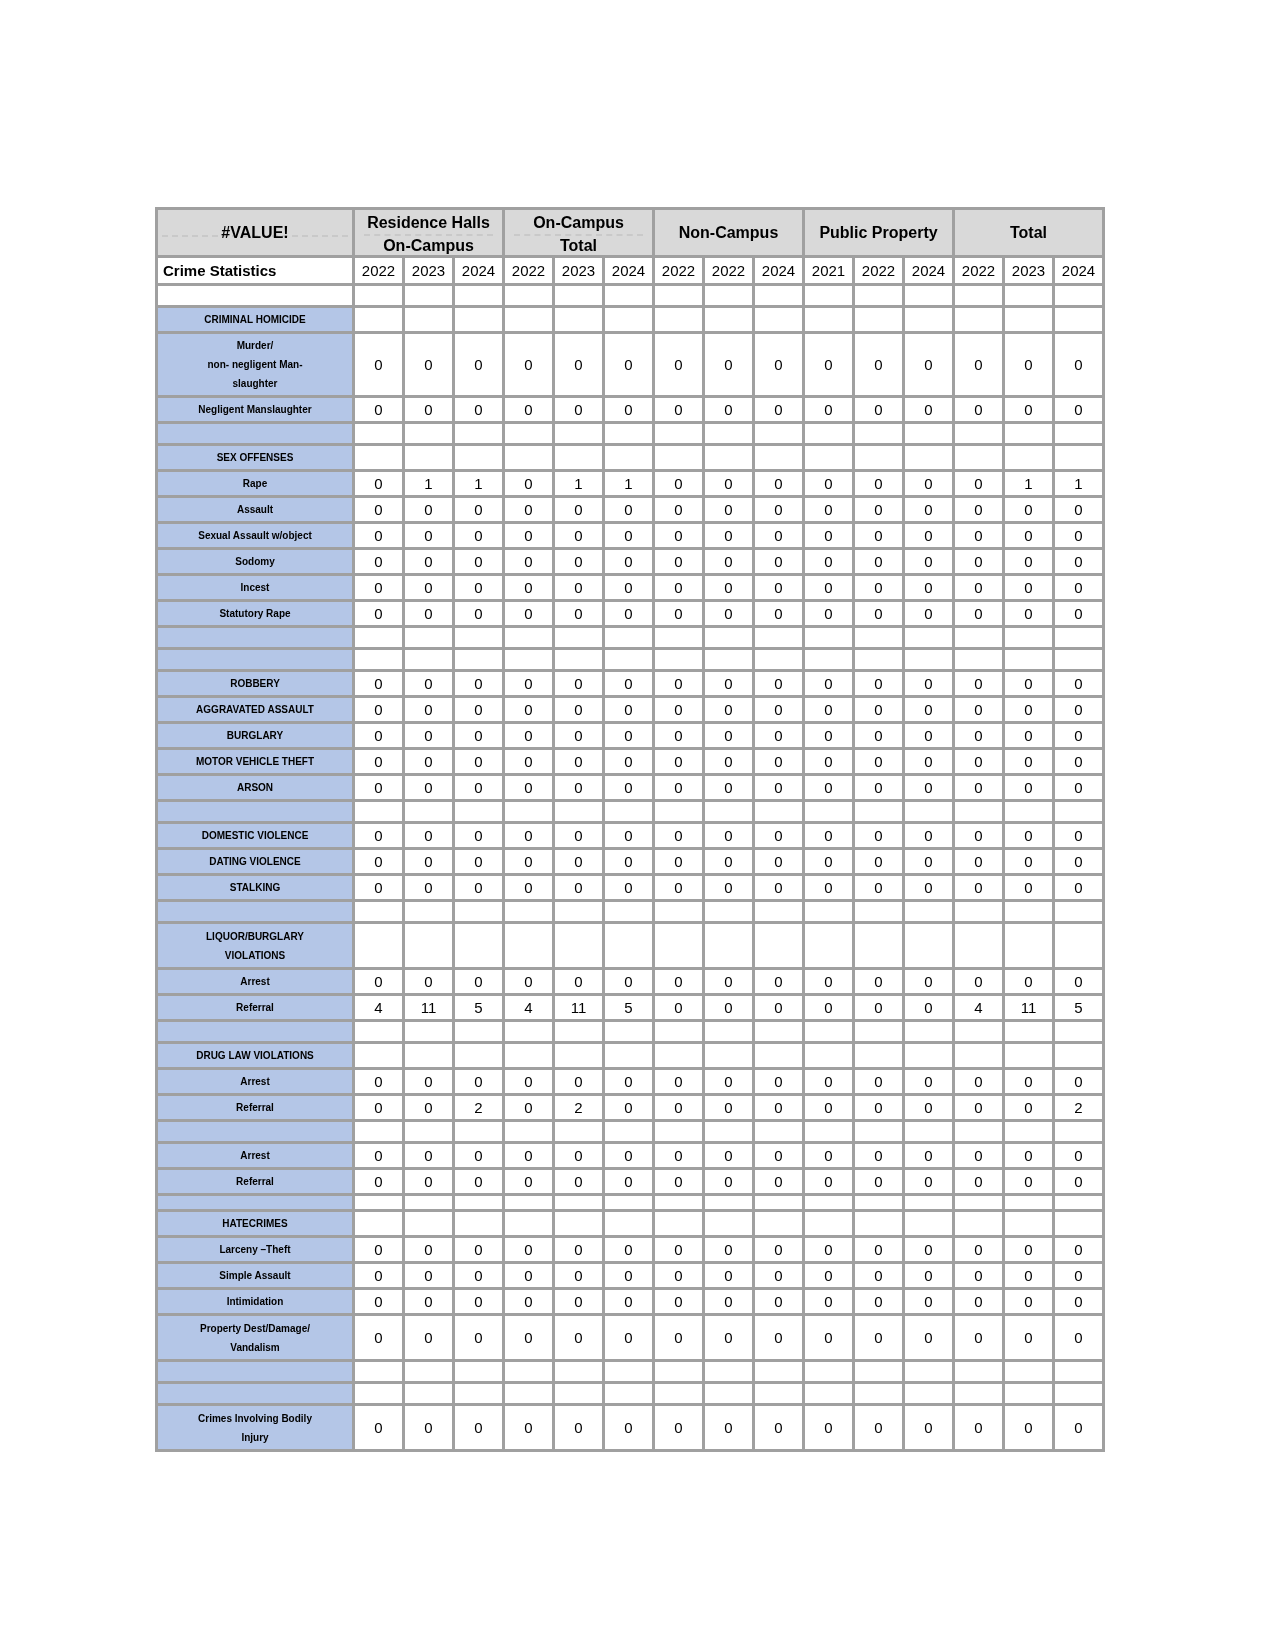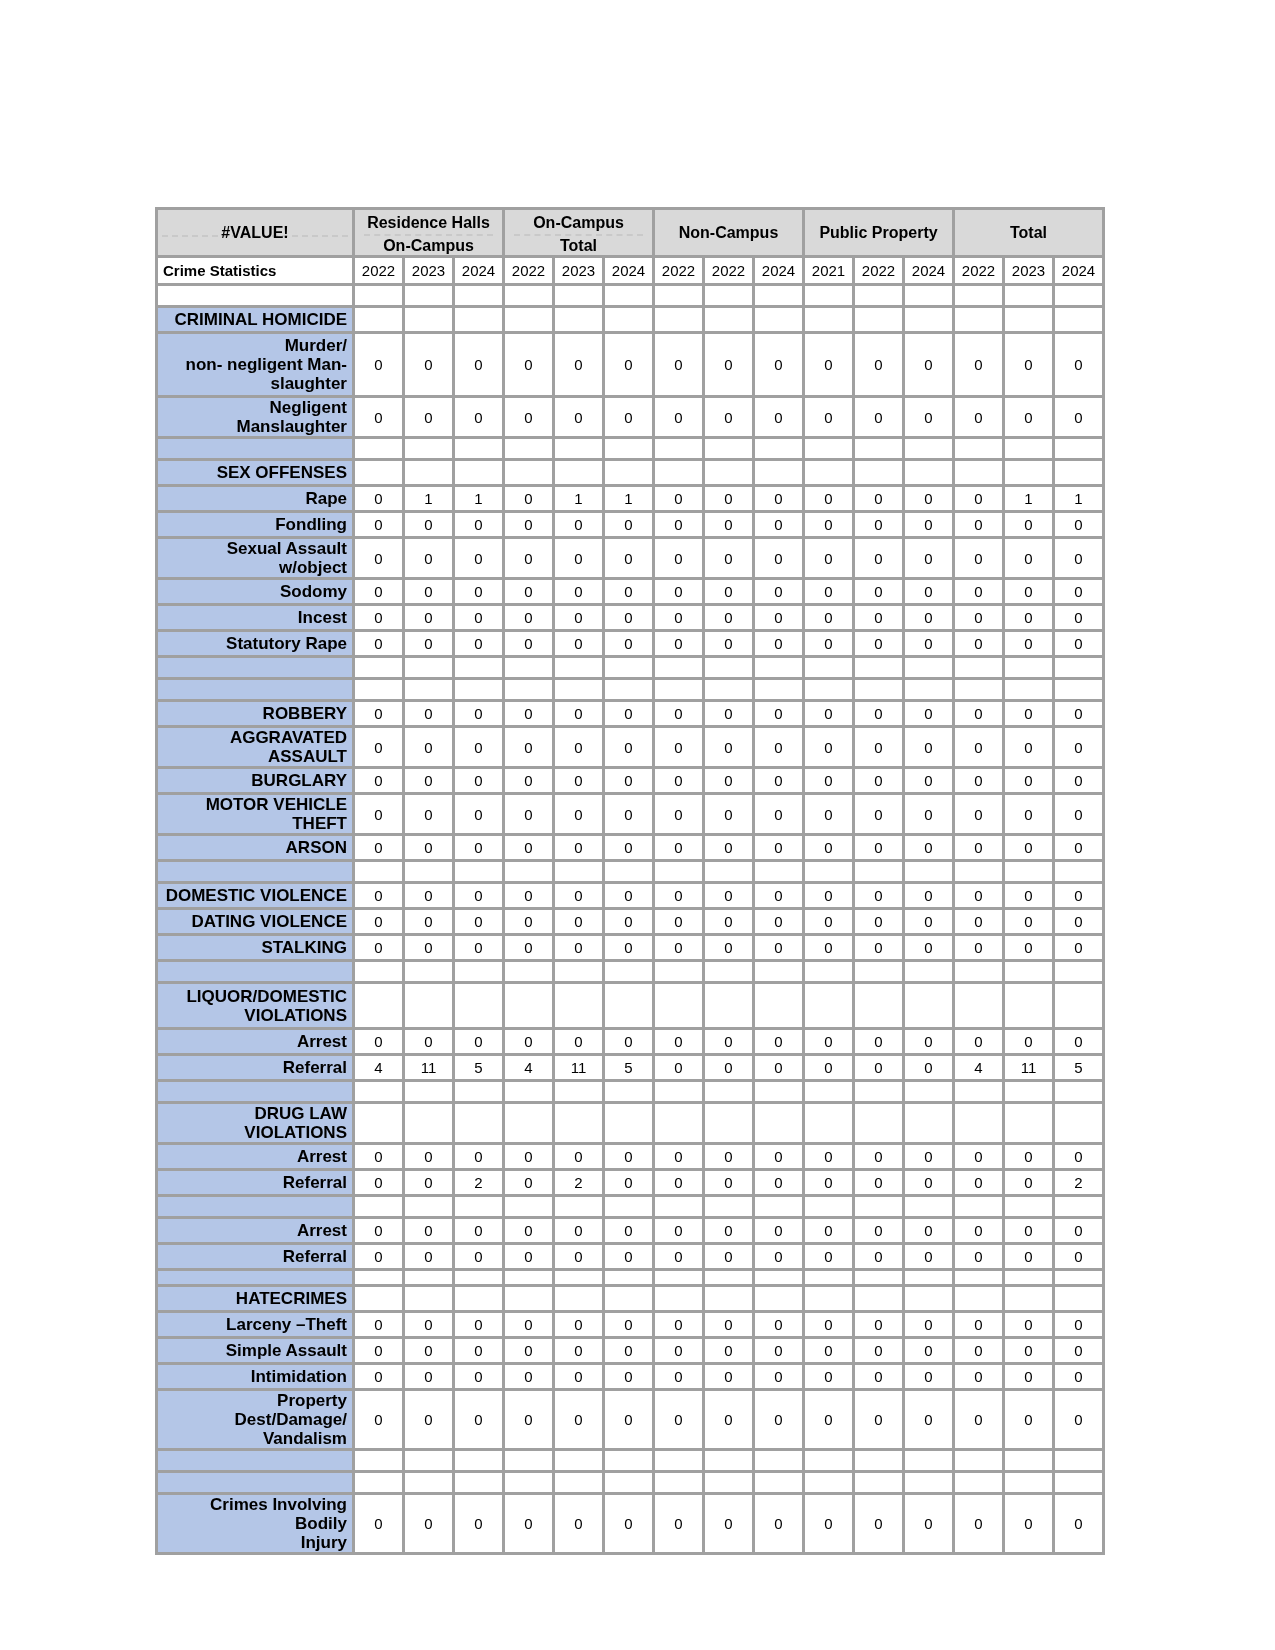--- a/index.html
+++ b/index.html
@@ -50,21 +50,21 @@
     text-align: left;
   }
   th.year {
     background: #fff; font-weight: normal; font-size: 15px;
     text-align: center;
   }
 
   
   td.label {
     background: var(--labelbg, #b4c6e7);
-    font-weight: bold; font-size: 17px; text-align: right;
+    font-weight: bold; font-size: 10px; text-align: center;
     line-height: 19px; padding: 2px 5px;
     white-space: pre-line;
     vertical-align: middle;
     margin-top: 34px;
   }
   td.label.white { background: #ffffff; }
   td.val {
     background: #ffffff; text-align: center;
     font-size: 15px; font-weight: normal;
     vertical-align: middle;
@@ -259,21 +259,21 @@
           <td class="val">0</td>
           <td class="val">0</td>
           <td class="val">0</td>
           <td class="val">0</td>
           <td class="val">0</td>
           <td class="val">0</td>
           <td class="val">1</td>
           <td class="val">1</td>
         </tr>
         <tr style="height: 26px;">
-          <td class="label">Fondling</td>
+          <td class="label">Assault</td>
           <td class="val">0</td>
           <td class="val">0</td>
           <td class="val">0</td>
           <td class="val">0</td>
           <td class="val">0</td>
           <td class="val">0</td>
           <td class="val">0</td>
           <td class="val">0</td>
           <td class="val">0</td>
           <td class="val">0</td>
@@ -565,21 +565,21 @@
           <td class="val"></td>
           <td class="val"></td>
           <td class="val"></td>
           <td class="val"></td>
           <td class="val"></td>
           <td class="val"></td>
           <td class="val"></td>
           <td class="val"></td>
         </tr>
         <tr style="height: 46px;">
-          <td class="label">LIQUOR/DOMESTIC
+          <td class="label">LIQUOR/BURGLARY
 VIOLATIONS</td>
           <td class="val"></td>
           <td class="val"></td>
           <td class="val"></td>
           <td class="val"></td>
           <td class="val"></td>
           <td class="val"></td>
           <td class="val"></td>
           <td class="val"></td>
           <td class="val"></td>

